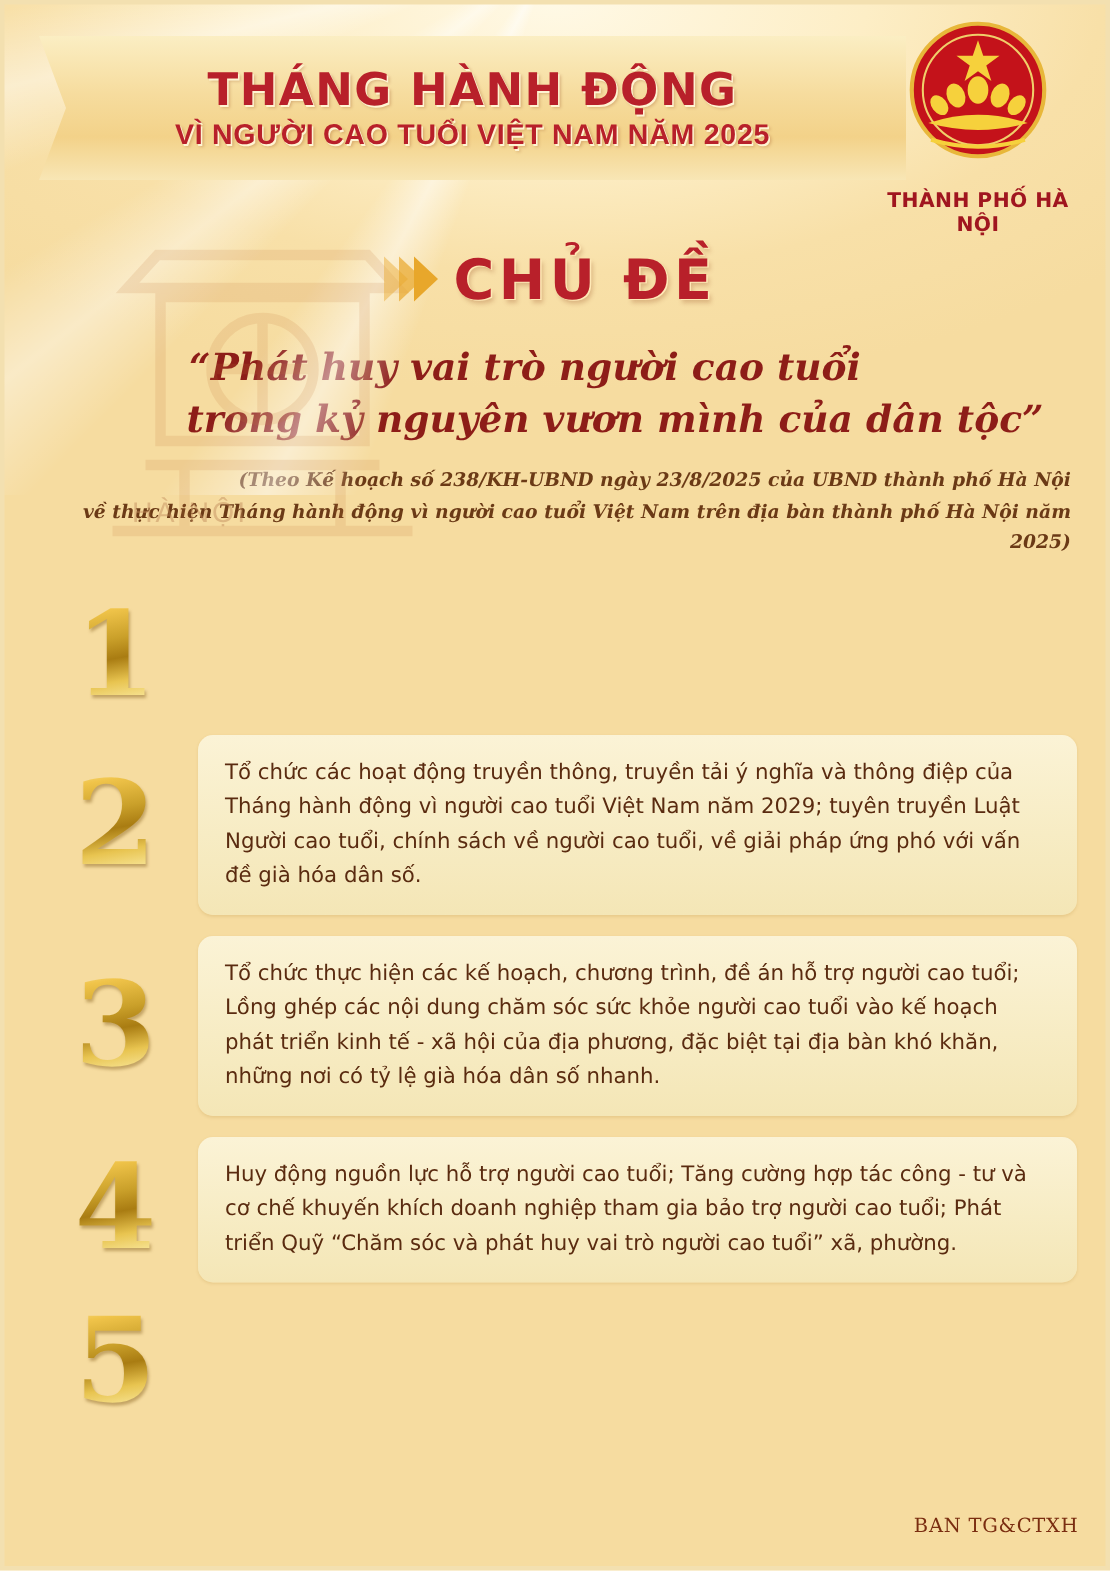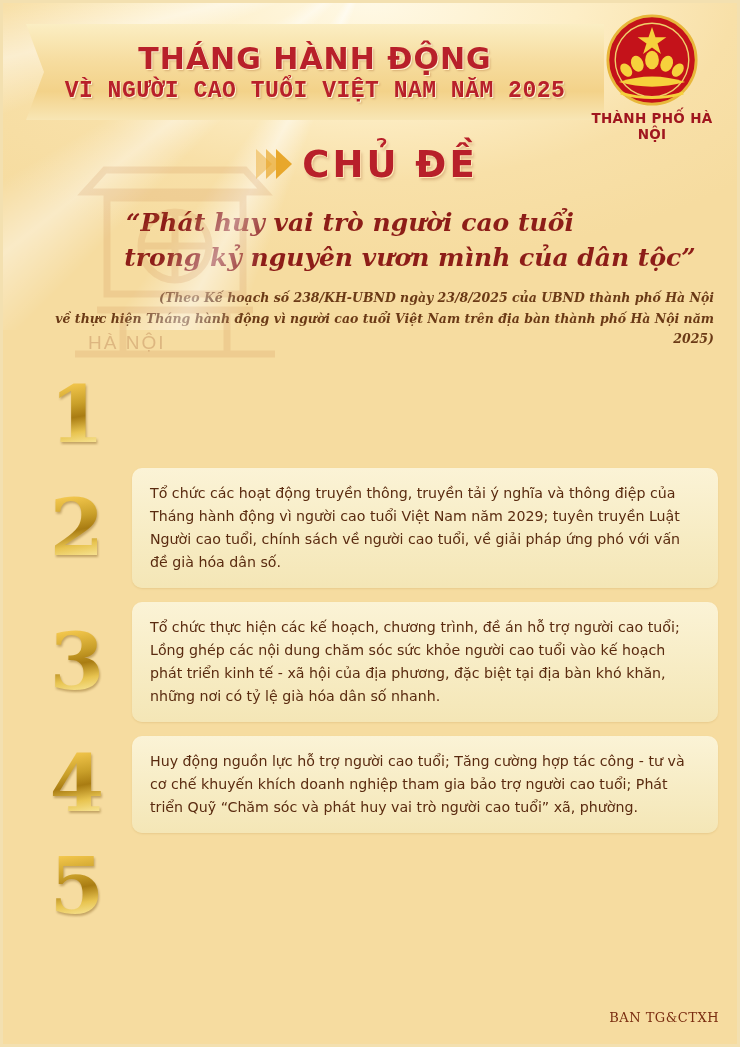--- a/index.html
+++ b/index.html
@@ -106,55 +106,55 @@
   .title-line1 {
     font-family: "DejaVu Sans", sans-serif;
     font-size: 30px;
     font-weight: bold;
     letter-spacing: 1px;
     color: #b8202a;
     text-shadow: 1px 1px 0 #fff4d2, 2px 2px 2px rgba(140,60,20,.25);
     white-space: nowrap;
   }
   .title-line2 {
-    font-family: Liberation Mono, monospace;
-    font-size: 23px;
+    font-family: Liberation Sans, sans-serif;
+    font-size: 19px;
     font-weight: bold;
     letter-spacing: .5px;
     color: #b8202a;
     text-shadow: 1px 1px 0 #fff4d2, 2px 2px 2px rgba(140,60,20,.25);
     white-space: nowrap;
   }
 
   .logo-block {
     position: absolute;
     right: 8px;
     top: -4px;
     width: 128px;
     text-align: center;
   }
   .logo-emblem {
     width: 92px;
     height: 92px;
     margin: 0 auto;
   }
   .logo-caption {
-    margin-top: 4px;
+    margin-top: 20px;
     font-size: 13.5px;
     font-weight: bold;
     color: #a0161f;
     letter-spacing: .3px;
     font-family: "DejaVu Sans", sans-serif;
     text-align: center;
   }
 
   
   .chude-row {
     position: relative;
-    margin-top: 12px;
+    margin-top: 34px;
     display: flex;
     align-items: center;
     justify-content: center;
     gap: 10px;
     height: 52px;
   }
   .chevrons { display: flex; align-items: center; }
   .chev {
     width: 0; height: 0;
     border-top: 15px solid transparent;

